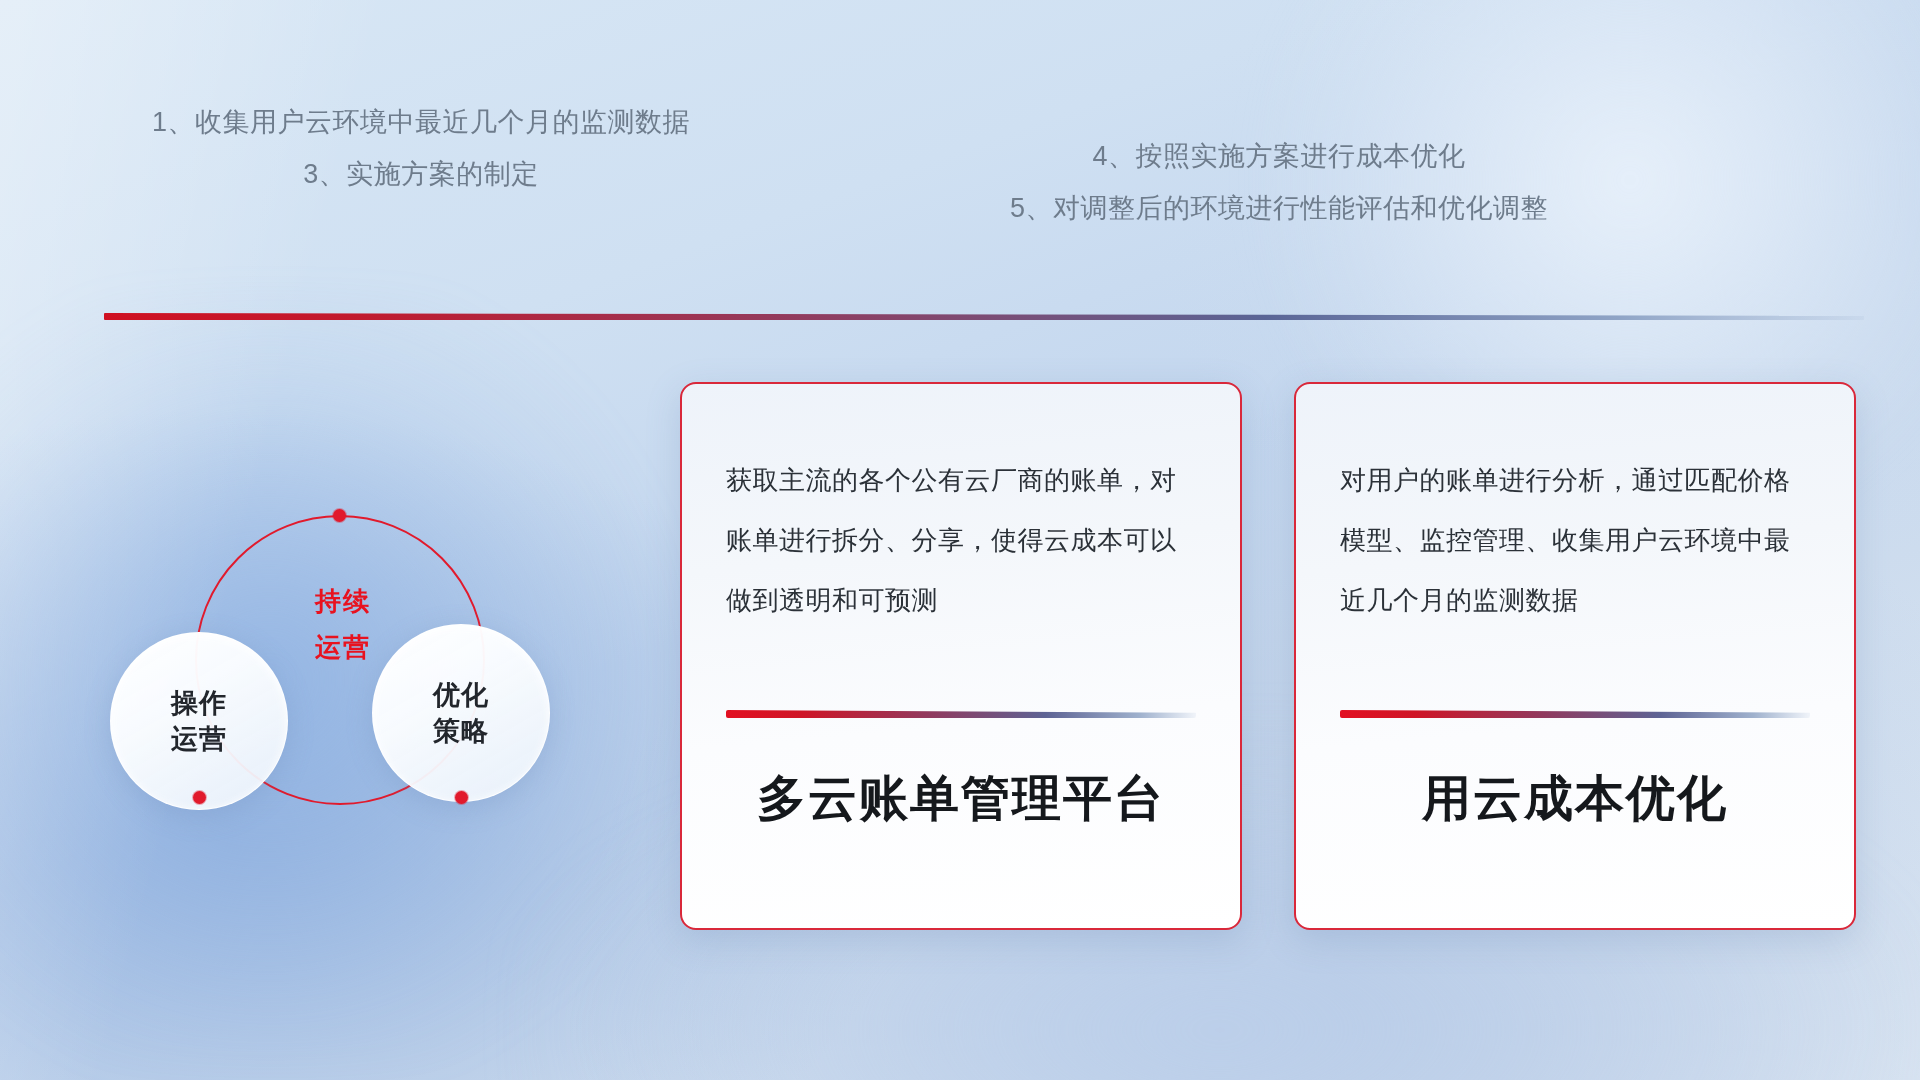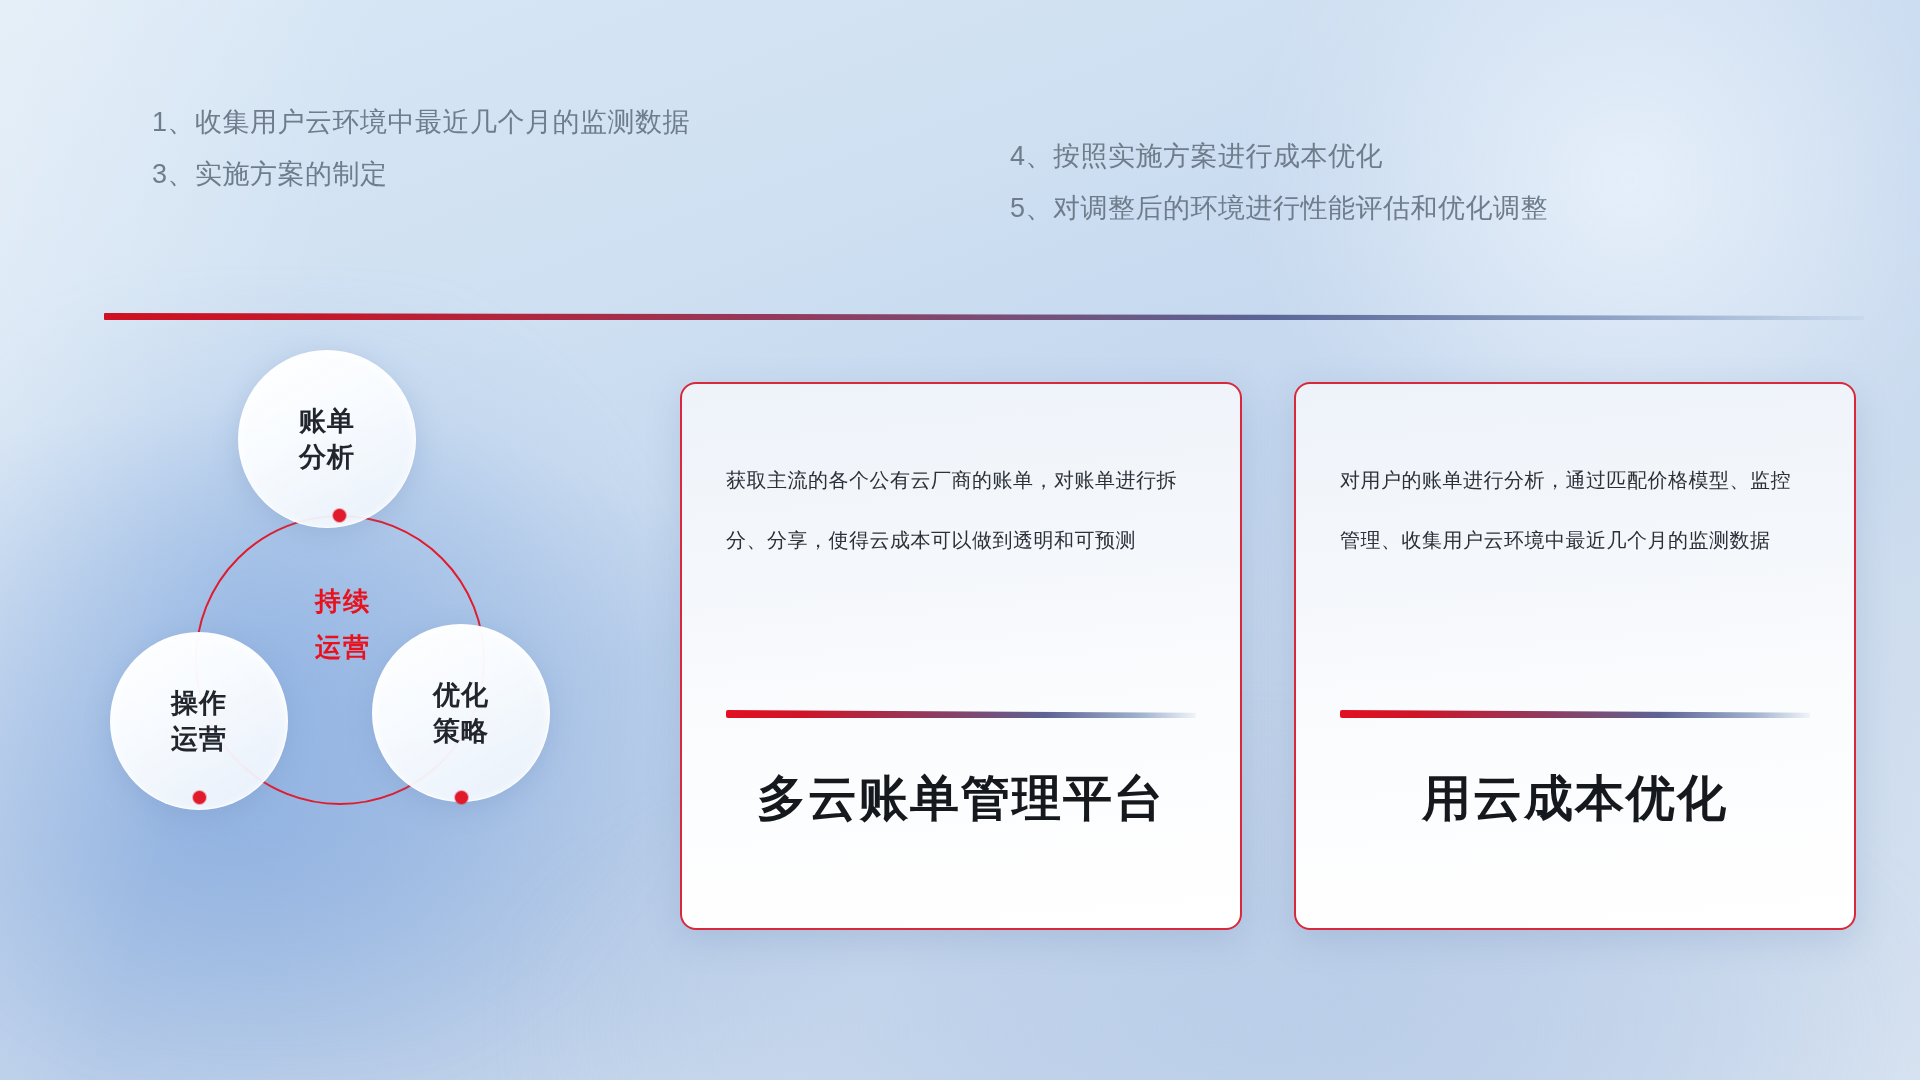--- a/index.html
+++ b/index.html
@@ -65,21 +65,21 @@
   .steps-col {
     position: absolute;
     color: #6e7c8c;
     font-size: 27px;
     line-height: 52px;
     letter-spacing: 0.5px;
     white-space: nowrap;
   }
   .steps-col.left  { left: 152px;  top: 0; }
   .steps-col.right { left: 1000px; top: 34px; margin-left: 10px; }
-  .step-line { display: block; }
+  .step-line { display: block; text-align: center; }
 
   
   .top-rule {
     position: absolute;
     left: 104px;
     top: 313px;
     width: 1760px;
     height: 7px;
     background: linear-gradient(90deg, #cf1022 0%, #c21a2e 14%, #8d3f63 42%, #5a6596 66%, #8fa4c6 86%, rgba(180,198,222,0.25) 100%);
     clip-path: polygon(0 0, 100% 40%, 100% 100%, 0 100%);
@@ -162,21 +162,21 @@
     border-radius: 16px;
     border: 2px solid #d9283a;
     background: linear-gradient(175deg, #eef3fa 0%, #f4f7fb 32%, #fbfcfe 62%, #ffffff 100%);
     box-shadow: 0 10px 34px rgba(96,126,172,0.22);
     padding: 66px 44px 0 44px;
   }
   .card.one { left: 0px;   top: 0px; }
   .card.two { left: 614px; top: 0px; }
   .card-body {
     color: #2b3138;
-    font-size: 20px;
+    font-size: 26px;
     line-height: 60px;
     letter-spacing: 0.5px;
     height: 240px;
   }
   .card-rule {
     margin-top: 20px;
     width: 100%;
     height: 8px;
     background: linear-gradient(90deg, #e21022 0%, #cf1527 16%, #8f3b60 44%, #5d6394 68%, #9fb1cd 88%, rgba(198,212,232,0.2) 100%);
     clip-path: polygon(0 0, 100% 34%, 100% 100%, 0 100%);
@@ -216,26 +216,20 @@
 
   <div class="venn">
 
     <div class="venn-circle venn-main"></div>
 
     <div class="venn-center-label">
       <div>持续</div>
       <div>运营</div>
     </div>
 
-    <div class="venn-circle venn-bubble bubble-top">
-      <div class="bubble-label">
-        <div>账单</div>
-        <div>分析</div>
-      </div>
-    </div>
 
     <div class="venn-circle venn-bubble bubble-left">
       <div class="bubble-label">
         <div>操作</div>
         <div>运营</div>
       </div>
     </div>
 
     <div class="venn-circle venn-bubble bubble-right">
       <div class="bubble-label">

